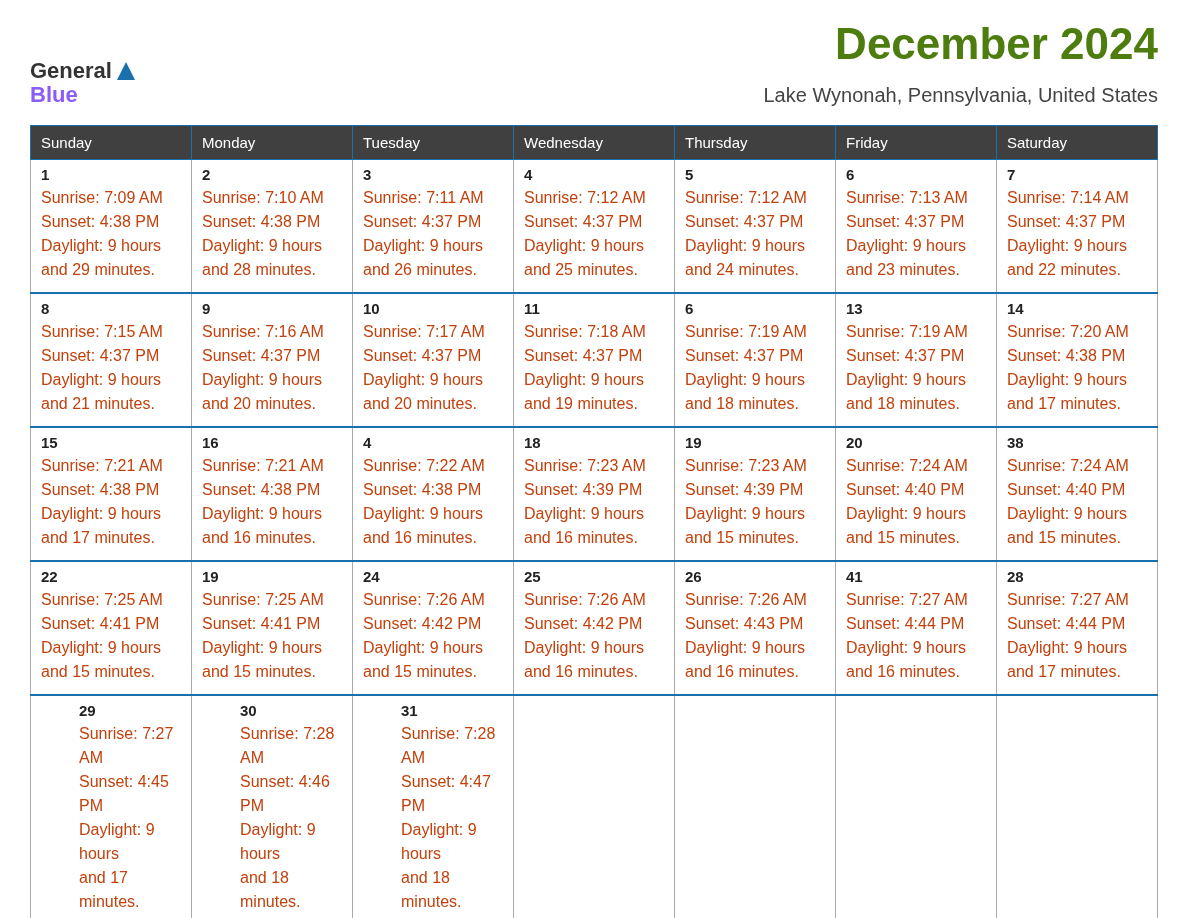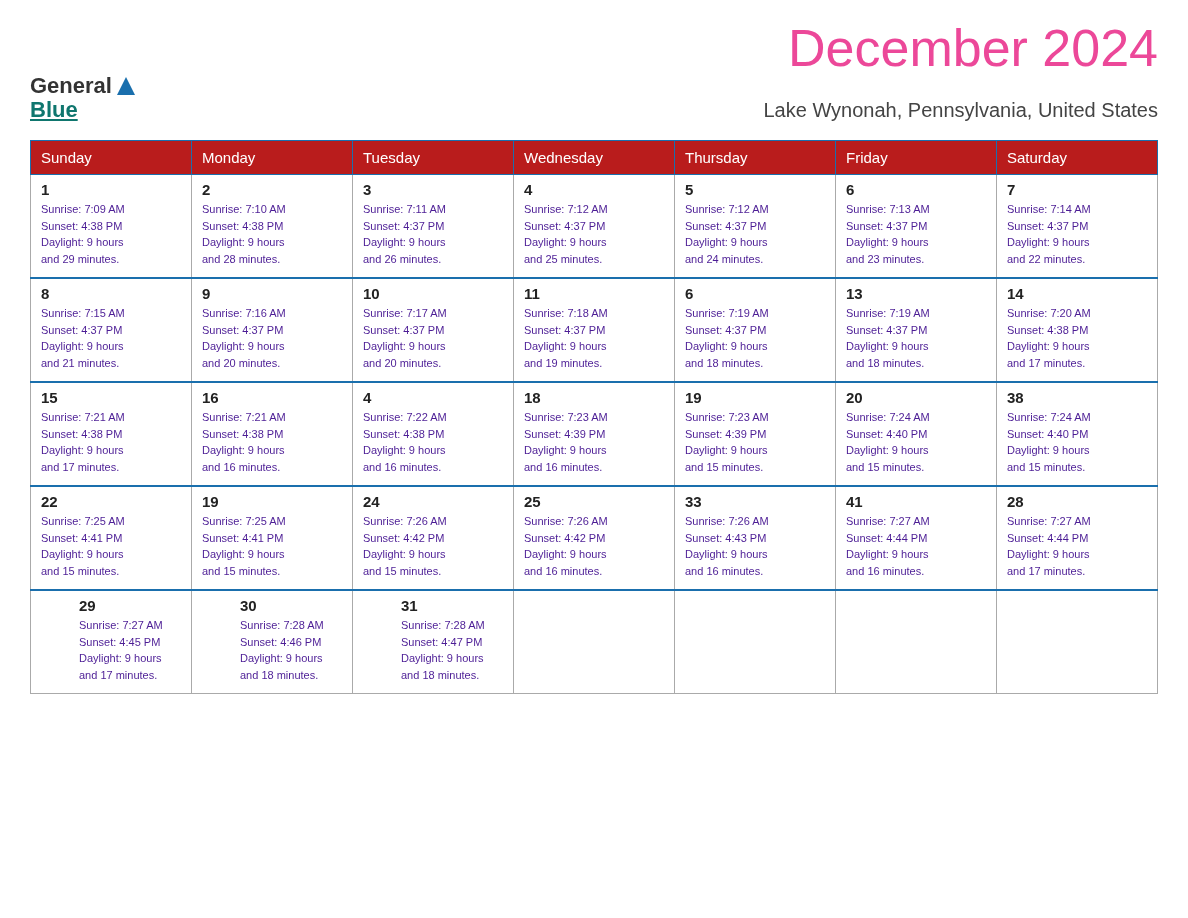--- a/index.html
+++ b/index.html
@@ -21,52 +21,51 @@
       align-items: center;
       padding-top: 8px;
     }
     .logo-text {
       font-size: 22px;
       font-weight: bold;
       color: #333;
       line-height: 1.1;
     }
     .logo-text span {
-      color: #0f766e;
-      text-decoration: underline;
+      color: #8b5cf6;
     }
     .logo-wrapper {
       display: flex;
       flex-direction: column;
     }
     .logo-line1 {
       display: flex;
       align-items: center;
     }
     .title-area {
       text-align: right;
     }
     .month-title {
-      font-size: 52px;
-      font-weight: normal;
-      color: #ec4899;
+      font-size: 44px;
+      font-weight: bold;
+      color: #4d7c0f;
       line-height: 1.1;
     }
     .location-title {
       font-size: 20px;
       color: #444;
-      margin-top: 22px;
+      margin-top: 16px;
     }
     .calendar-table {
       width: 100%;
       border-collapse: collapse;
       border: 1px solid #aaa;
     }
     .calendar-table th {
-      background: #b91c1c;
+      background: #404040;
       color: #fff;
       font-size: 15px;
       font-weight: normal;
       padding: 8px 10px;
       text-align: left;
       border: 1px solid #1a6fad;
     }
     .calendar-table td {
       vertical-align: top;
       padding: 6px 10px 10px 10px;
@@ -85,23 +84,23 @@
       padding-left: 48px;
     }
     .day-number {
       font-size: 15px;
       font-weight: bold;
       color: #222;
       display: block;
       margin-bottom: 3px;
     }
     .day-info {
-      font-size: 11px;
+      font-size: 16px;
       line-height: 1.5;
-      color: #4c1d95;
+      color: #c2410c;
     }
     .empty-cell {
       background: #fff;
     }
     
     .logo-svg {
       display: inline-block;
       margin-left: 3px;
     }
   </style>
@@ -367,21 +366,21 @@
         <td>
           <span class="day-number">25</span>
         <div class="day-info">
           Sunrise: 7:26 AM<br>
           Sunset: 4:42 PM<br>
           Daylight: 9 hours<br>
           and 16 minutes.
         </div>
         </td>
         <td>
-          <span class="day-number">33</span>
+          <span class="day-number">26</span>
         <div class="day-info">
           Sunrise: 7:26 AM<br>
           Sunset: 4:43 PM<br>
           Daylight: 9 hours<br>
           and 16 minutes.
         </div>
         </td>
         <td>
           <span class="day-number">41</span>
         <div class="day-info">

